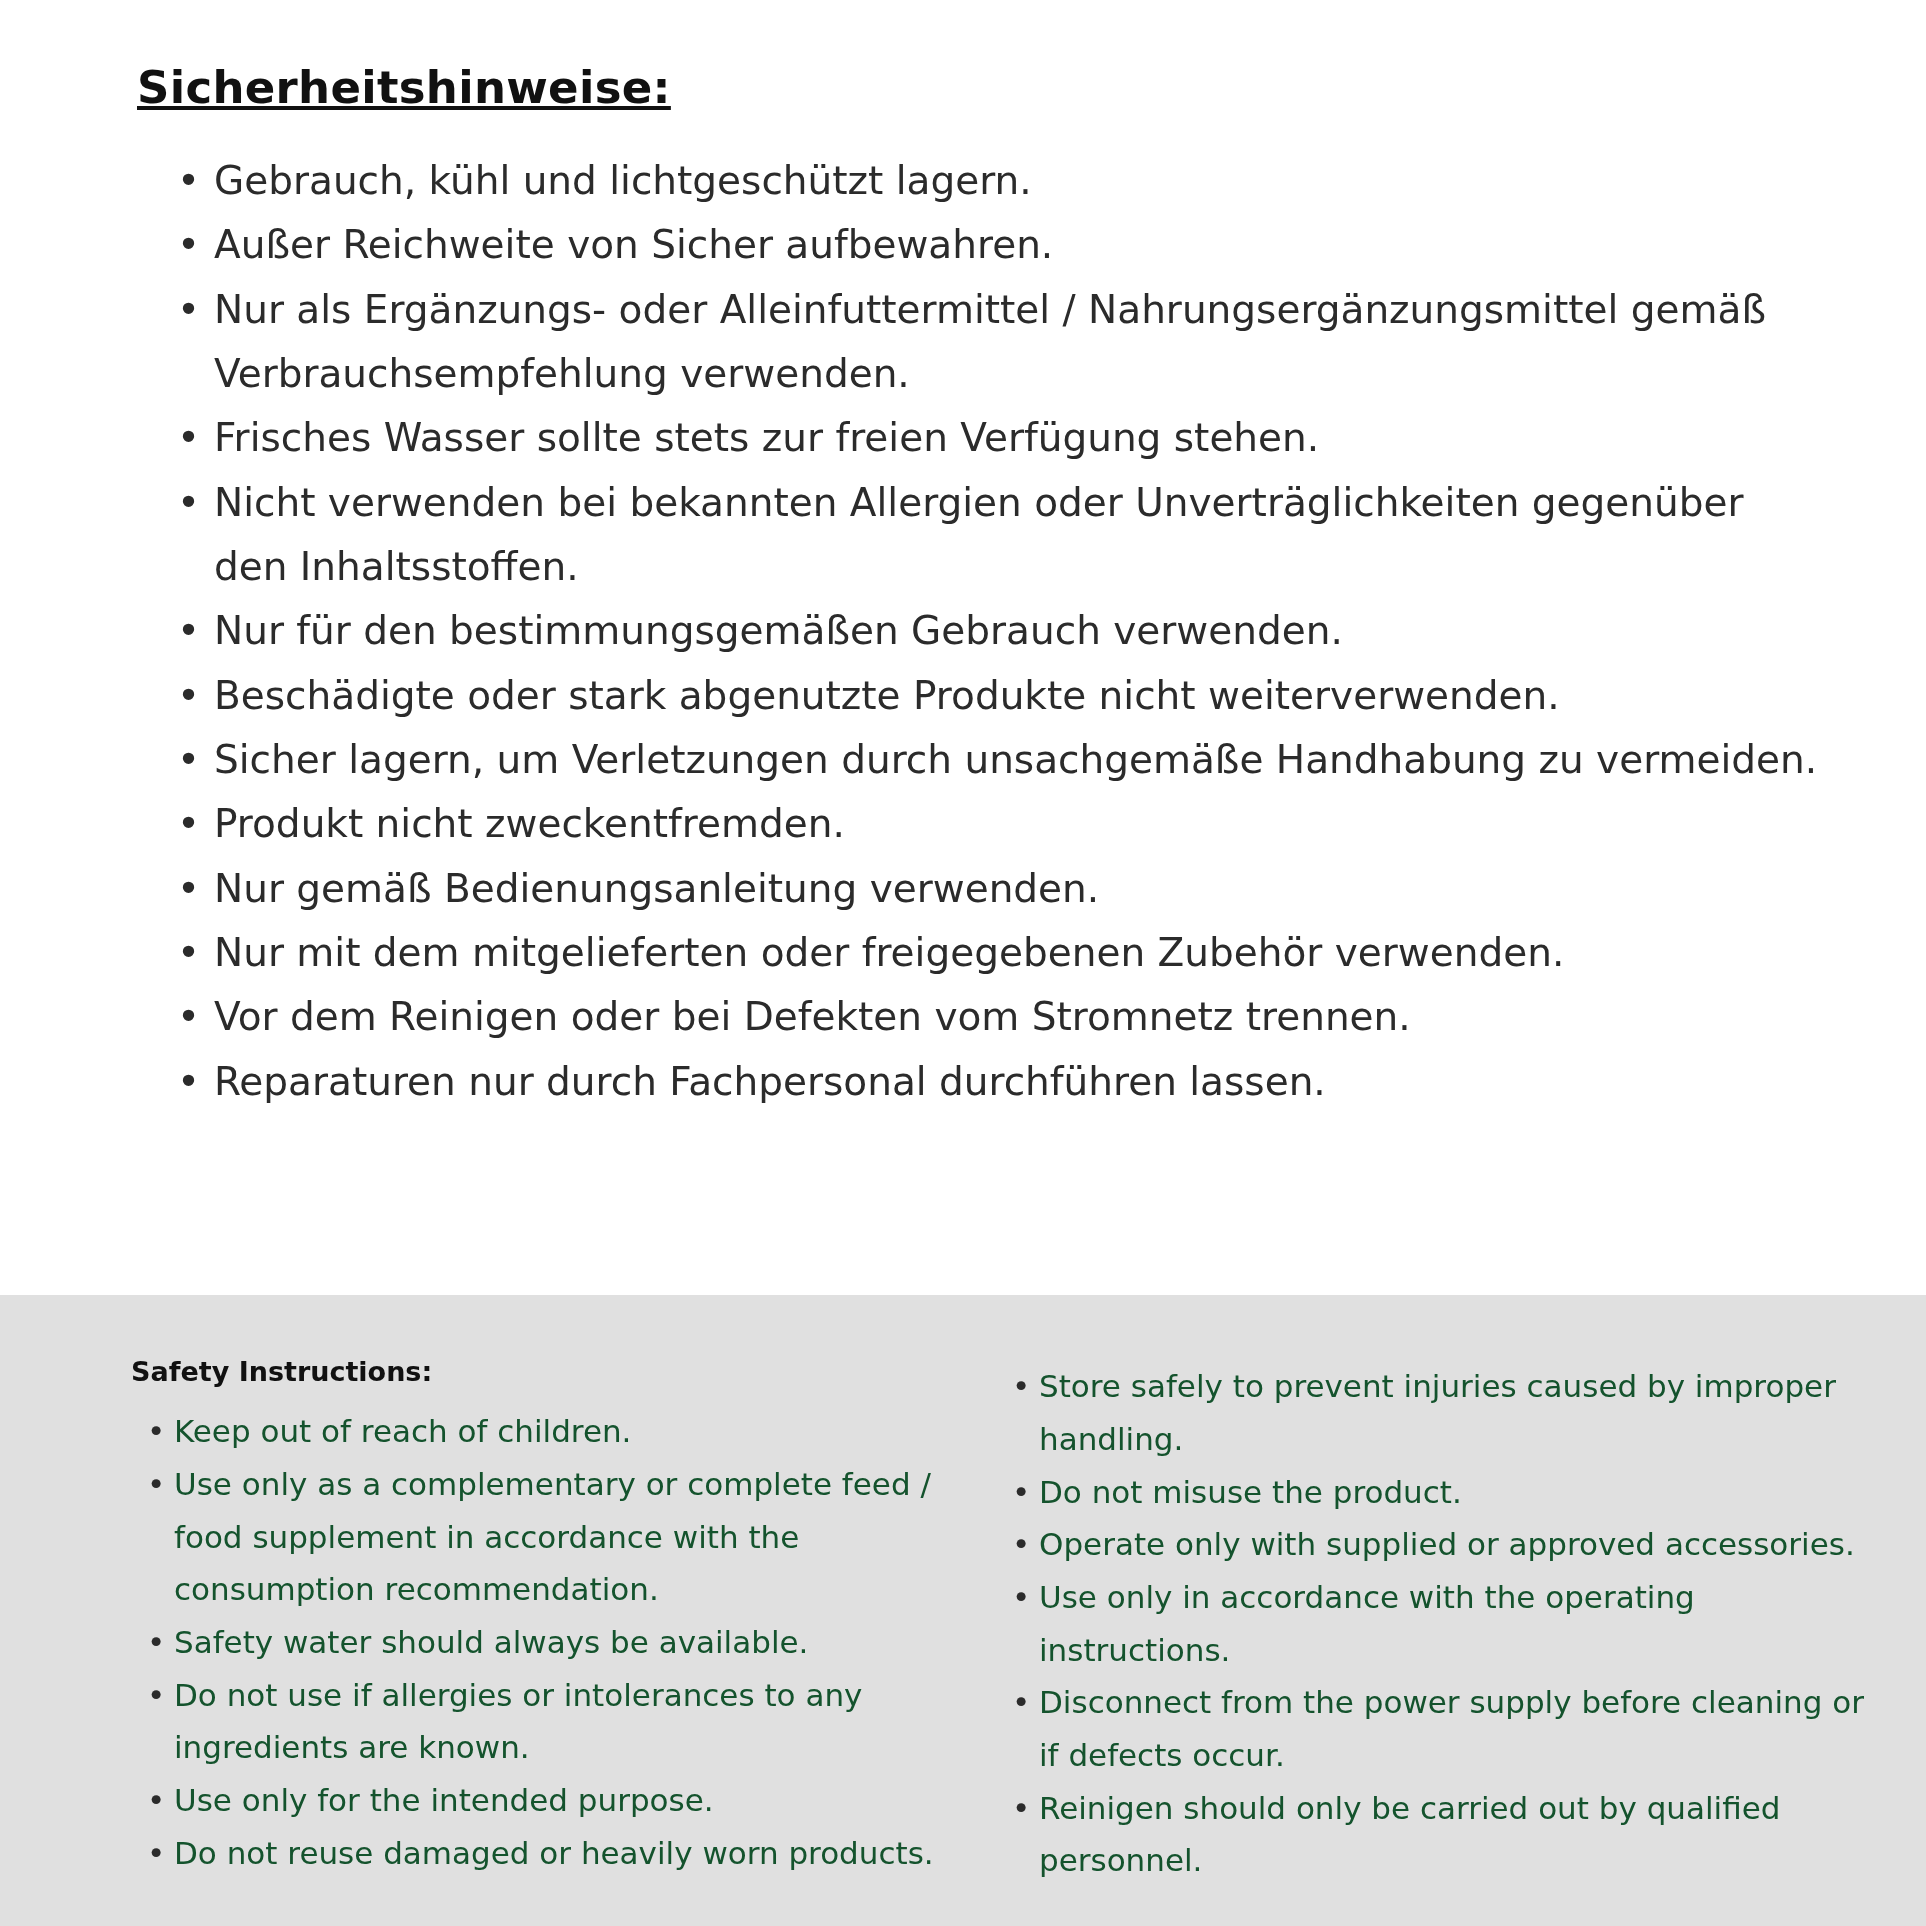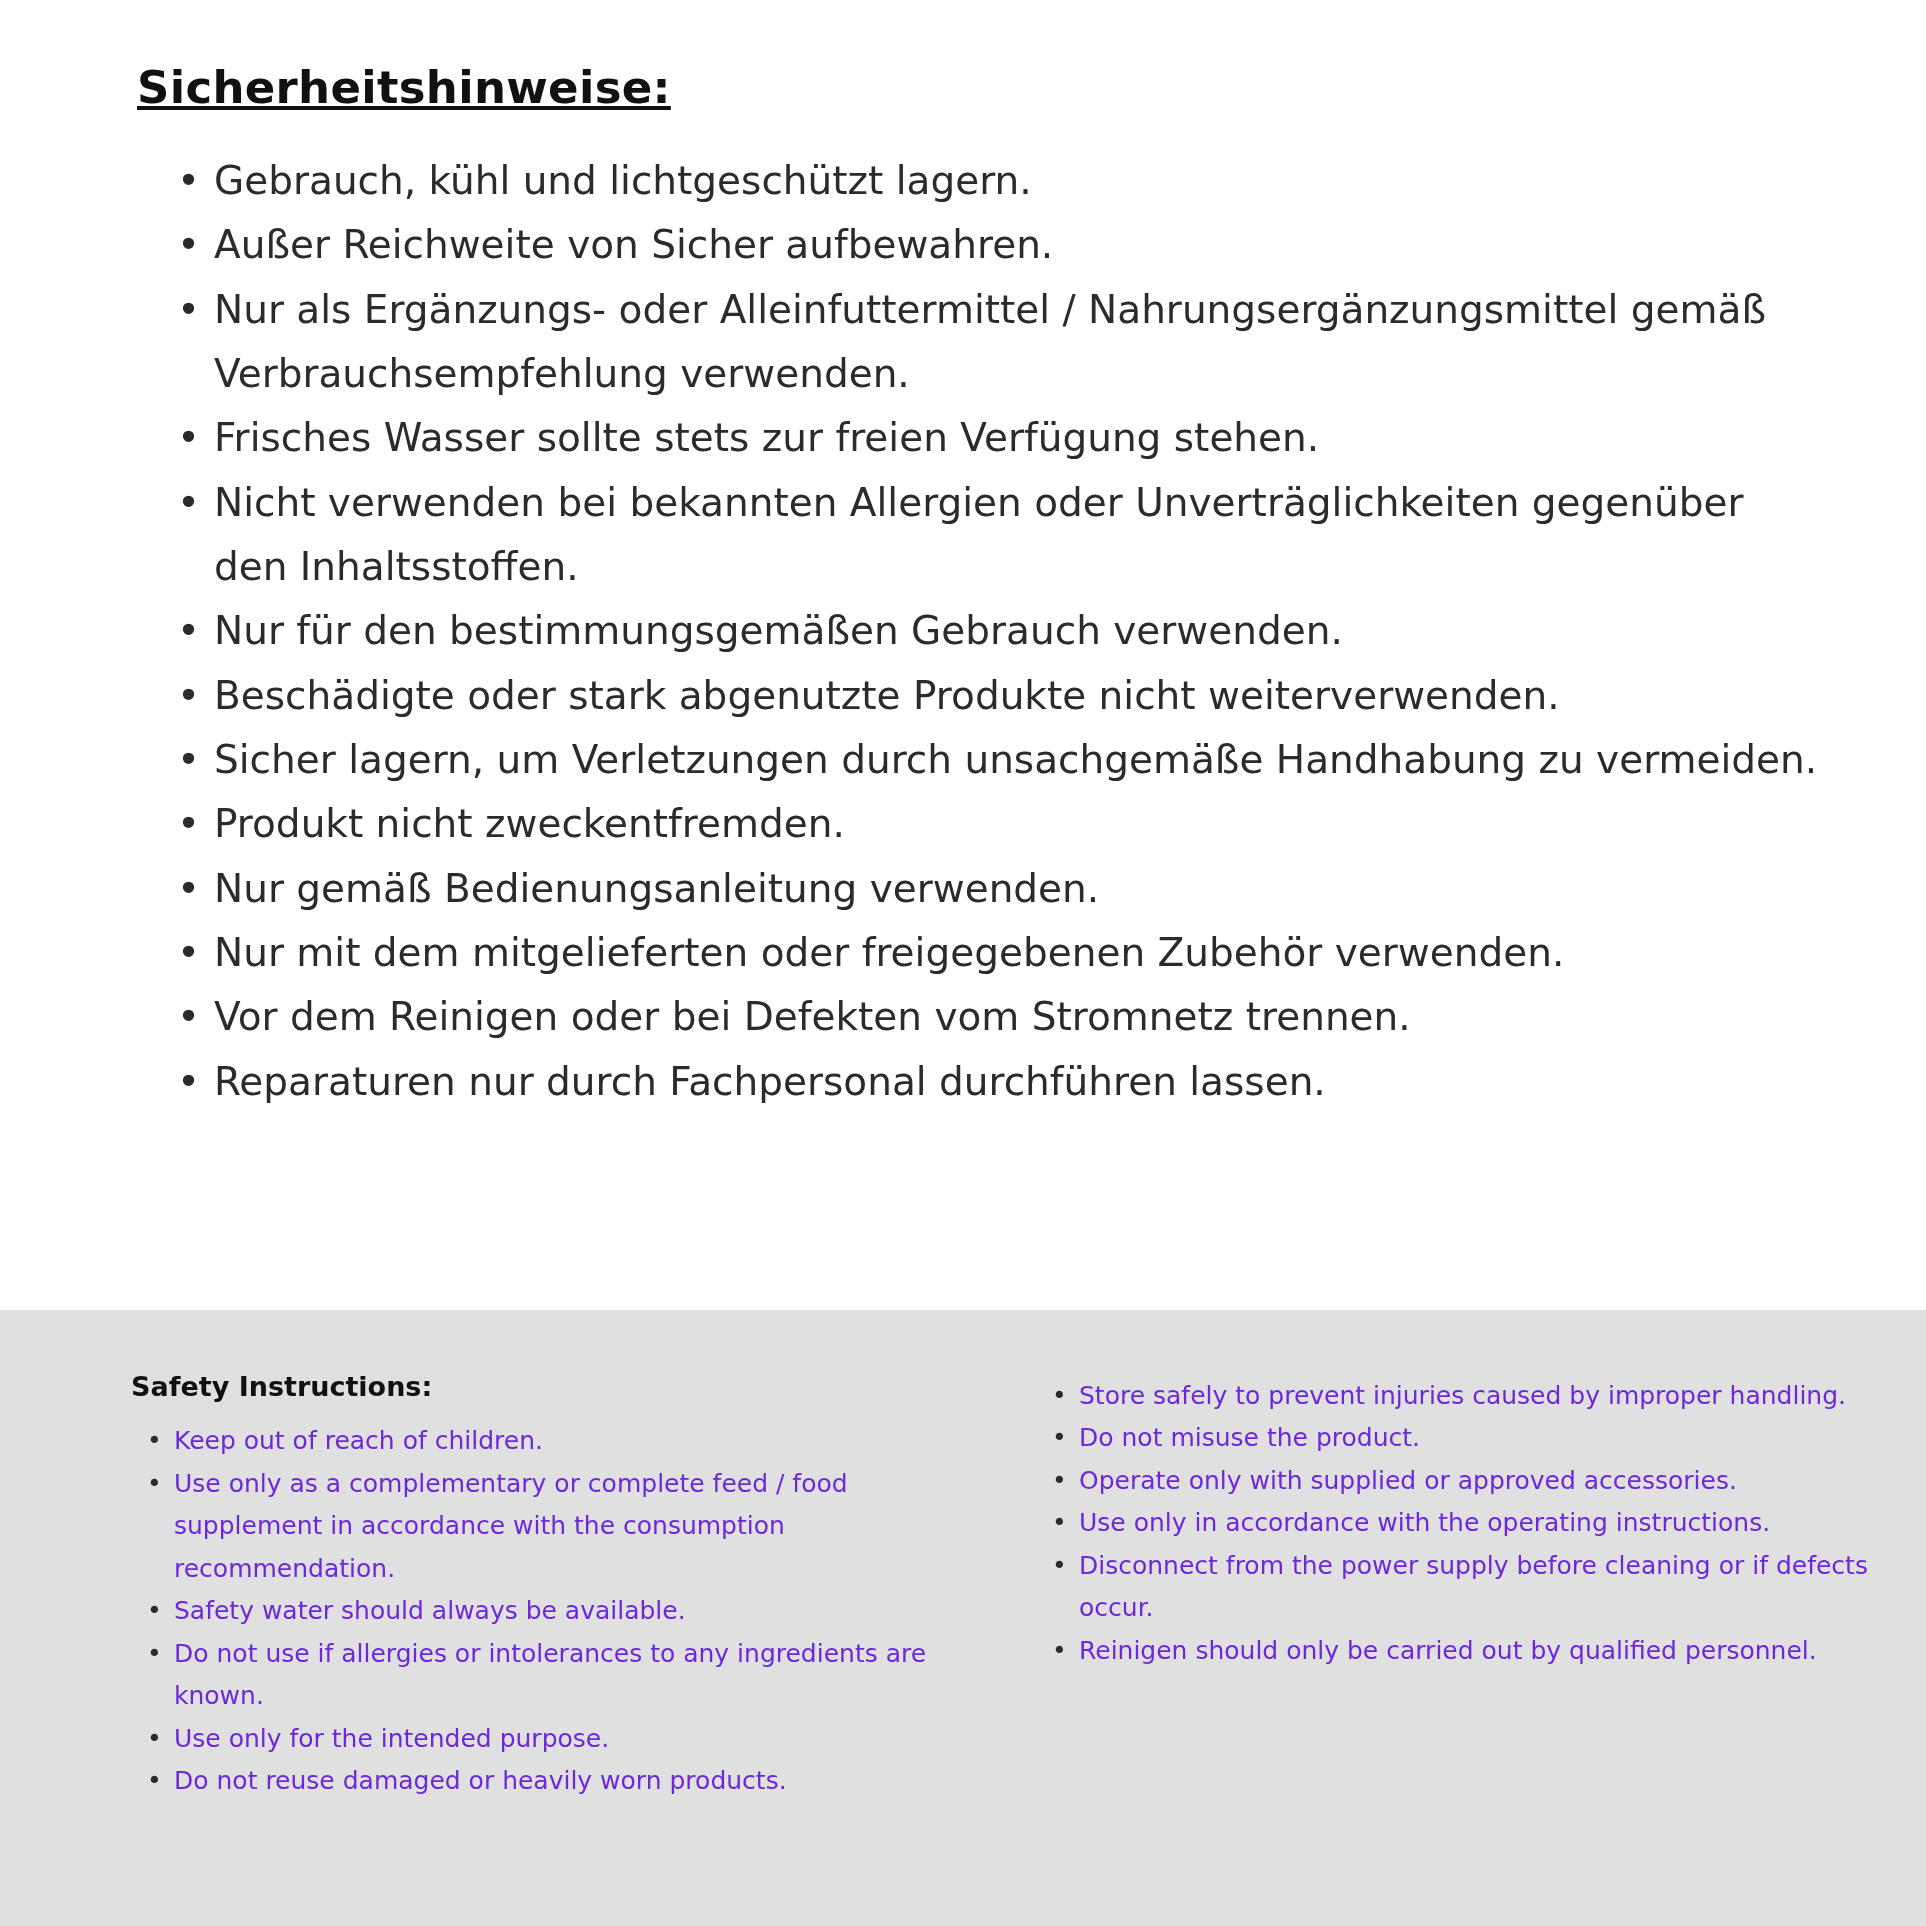--- a/index.html
+++ b/index.html
@@ -53,21 +53,21 @@
     top: 0;
     color: #2b2b2b;
   }
 
   
   .english-section {
     flex: 0 0 616px;
     background: #e0e0e0;
     padding: 61px 51px 39px 131px;
     display: flex;
-    gap: 106px;
+    gap: 66px;
   }
   .col-left {
     flex: 0 0 815px;
   }
   .col-right {
     flex: 1 1 auto;
   }
   .english-title {
     font-size: 27px;
     font-weight: 700;
@@ -79,23 +79,23 @@
     margin: 0 0 0 16px;
     padding: 0;
   }
   .col-right .english-list {
     margin-left: 0;
     padding-top: 3.9px;
   }
   .english-list li {
     position: relative;
     padding-left: 27px;
-    font-size: 25px;
+    font-size: 31px;
     line-height: 1.7;
-    color: #6d28d9;
+    color: #14532d;
   }
   .english-list li::before {
     content: "\2022";
     position: absolute;
     left: 0;
     top: 0;
     color: #2b2b2b;
   }
 </style>
 </head>

